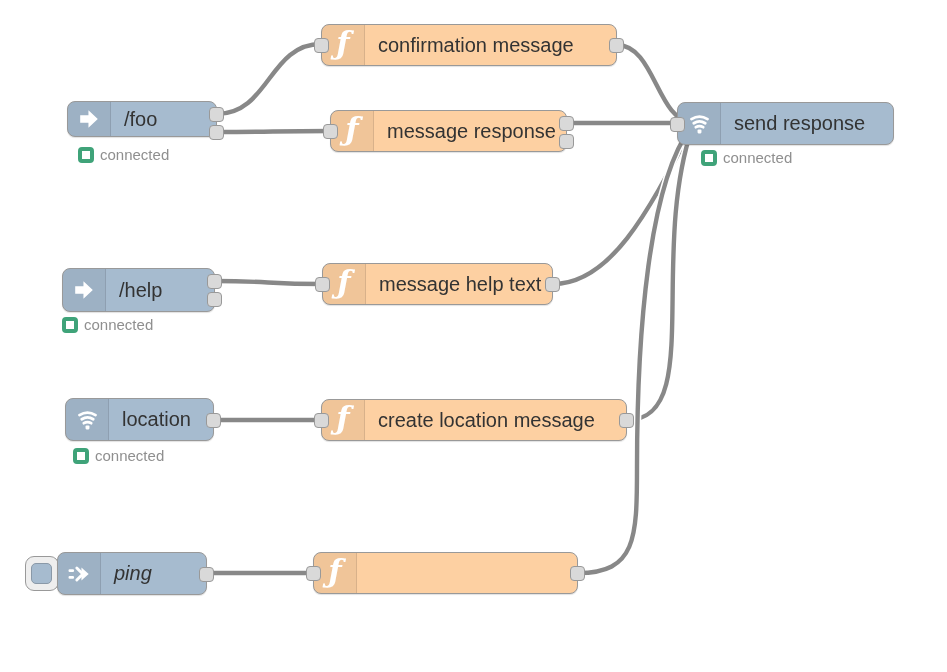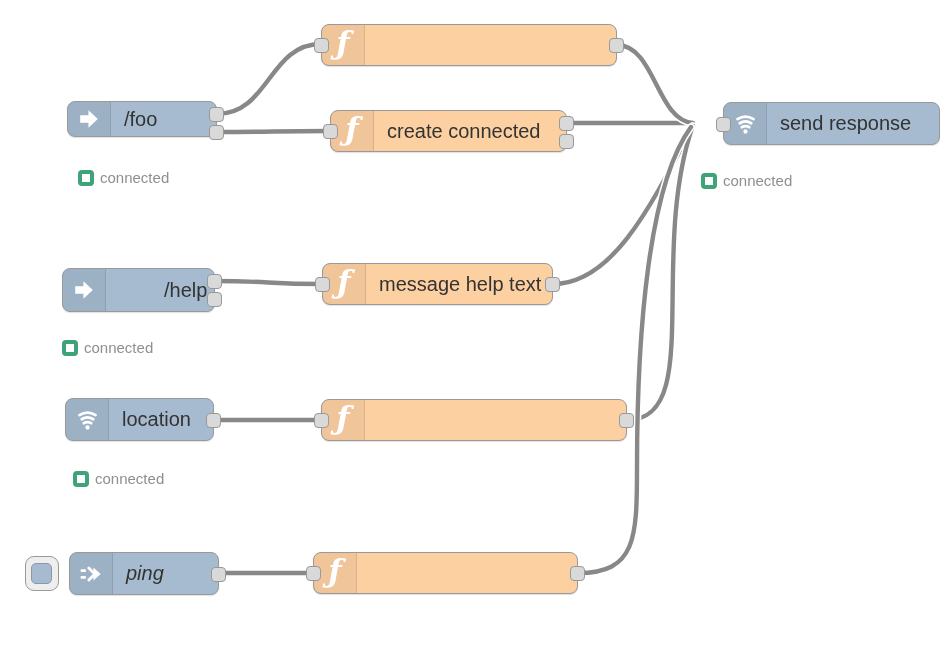--- a/index.html
+++ b/index.html
@@ -44,21 +44,21 @@
   }
   .node-label.italic{font-style:italic;}
   .port{
     position:absolute;width:15px;height:15px;box-sizing:border-box;
     background:var(--port_fill);border:1.5px solid var(--node_border);
     border-radius:4px;z-index:4;cursor:crosshair;
   }
   .port.in{left:-8px;}
   .port.out{right:-8px;}
   .status{
-    position:absolute;display:flex;align-items:center;z-index:2;margin-top:23px;
+    position:absolute;display:flex;align-items:center;z-index:2;
   }
   .status-dot{
     width:8px;height:8px;background:#ffffff;
     border:4px solid var(--status_green);border-radius:4px;
     flex:0 0 auto;
   }
   .status-text{
     margin-left:6px;font-size:15px;color:var(--status_text);white-space:nowrap;
   }
   .inject-button{
@@ -141,54 +141,55 @@
   </div>
   <div class="status" style="left:78px;top:146px;">
     <span class="status-dot"></span>
     <span class="status-text">connected</span>
   </div>
 
   <div class="node orange" style="left:321px;top:24px;width:296px;height:42px;">
     <div class="icon-region">
       <span class="fn-glyph">ƒ</span>
     </div>
+    <div class="node-label">confirmation message</div>
     <div class="port in" style="top:13px;"></div>
     <div class="port out" style="top:13px;"></div>
   </div>
 
   <div class="node orange" style="left:330px;top:110px;width:237px;height:42px;">
     <div class="icon-region">
       <span class="fn-glyph">ƒ</span>
     </div>
-    <div class="node-label">create connected</div>
+    <div class="node-label">message response</div>
     <div class="port in" style="top:13px;"></div>
     <div class="port out" style="top:5px;"></div>
     <div class="port out" style="top:23px;"></div>
   </div>
 
-  <div class="node blue" style="left:723px;top:102px;width:217px;height:43px;">
+  <div class="node blue" style="left:677px;top:102px;width:217px;height:43px;">
     <div class="icon-region">
       <svg width="23" height="23" viewBox="0 0 20 20">
         <g stroke="#ffffff" stroke-width="2.4" fill="none" stroke-linecap="round">
           <path d="M3,6.2 Q10,1.8 17,6.2"></path>
           <path d="M5,9.8 Q10,6.6 15,9.8"></path>
           <path d="M6.8,13.2 Q10,11.2 13.2,13.2"></path>
         </g>
         <rect x="8.3" y="15.2" width="3.4" height="3.4" rx="0.9" fill="#ffffff"></rect>
       </svg>
     </div>
     <div class="node-label">send response</div>
     <div class="port in" style="top:14px;"></div>
   </div>
   <div class="status" style="left:701px;top:149px;">
     <span class="status-dot"></span>
     <span class="status-text">connected</span>
   </div>
 
-  <div class="node blue" style="left:62px;top:268px;width:153px;height:44px;gap:45px;">
+  <div class="node blue" style="left:62px;top:268px;width:153px;height:44px;">
     <div class="icon-region">
       <svg width="22" height="22" viewBox="0 0 20 20">
         <polygon points="2,6.5 9.5,6.5 9.5,2 18,10 9.5,18 9.5,13.5 2,13.5" fill="#ffffff"></polygon>
       </svg>
     </div>
     <div class="node-label">/help</div>
     <div class="port out" style="top:5px;"></div>
     <div class="port out" style="top:23px;"></div>
   </div>
   <div class="status" style="left:62px;top:316px;">
@@ -221,28 +222,29 @@
   </div>
   <div class="status" style="left:73px;top:447px;">
     <span class="status-dot"></span>
     <span class="status-text">connected</span>
   </div>
 
   <div class="node orange" style="left:321px;top:399px;width:306px;height:42px;">
     <div class="icon-region">
       <span class="fn-glyph">ƒ</span>
     </div>
+    <div class="node-label">create location message</div>
     <div class="port in" style="top:13px;"></div>
     <div class="port out" style="top:13px;"></div>
   </div>
 
   <div class="inject-button" style="left:25px;top:556px;">
     <div class="inject-button-inner"></div>
   </div>
-  <div class="node blue" style="left:57px;top:552px;width:150px;height:43px;margin-left:12px;">
+  <div class="node blue" style="left:57px;top:552px;width:150px;height:43px;">
     <div class="icon-region">
       <svg width="22" height="22" viewBox="0 0 20 20">
         <rect x="0.5" y="5.6" width="5" height="2.6" rx="1" fill="#ffffff"></rect>
         <rect x="0.5" y="11.8" width="5" height="2.6" rx="1" fill="#ffffff"></rect>
         <path d="M8,4.5 L13.5,10 L8,15.5" stroke="#ffffff" stroke-width="2.6" fill="none" stroke-linejoin="round" stroke-linecap="round"></path>
         <polygon points="12.2,4.2 18.8,10 12.2,15.8" fill="#ffffff"></polygon>
       </svg>
     </div>
     <div class="node-label italic">ping</div>
     <div class="port out" style="top:14px;"></div>

